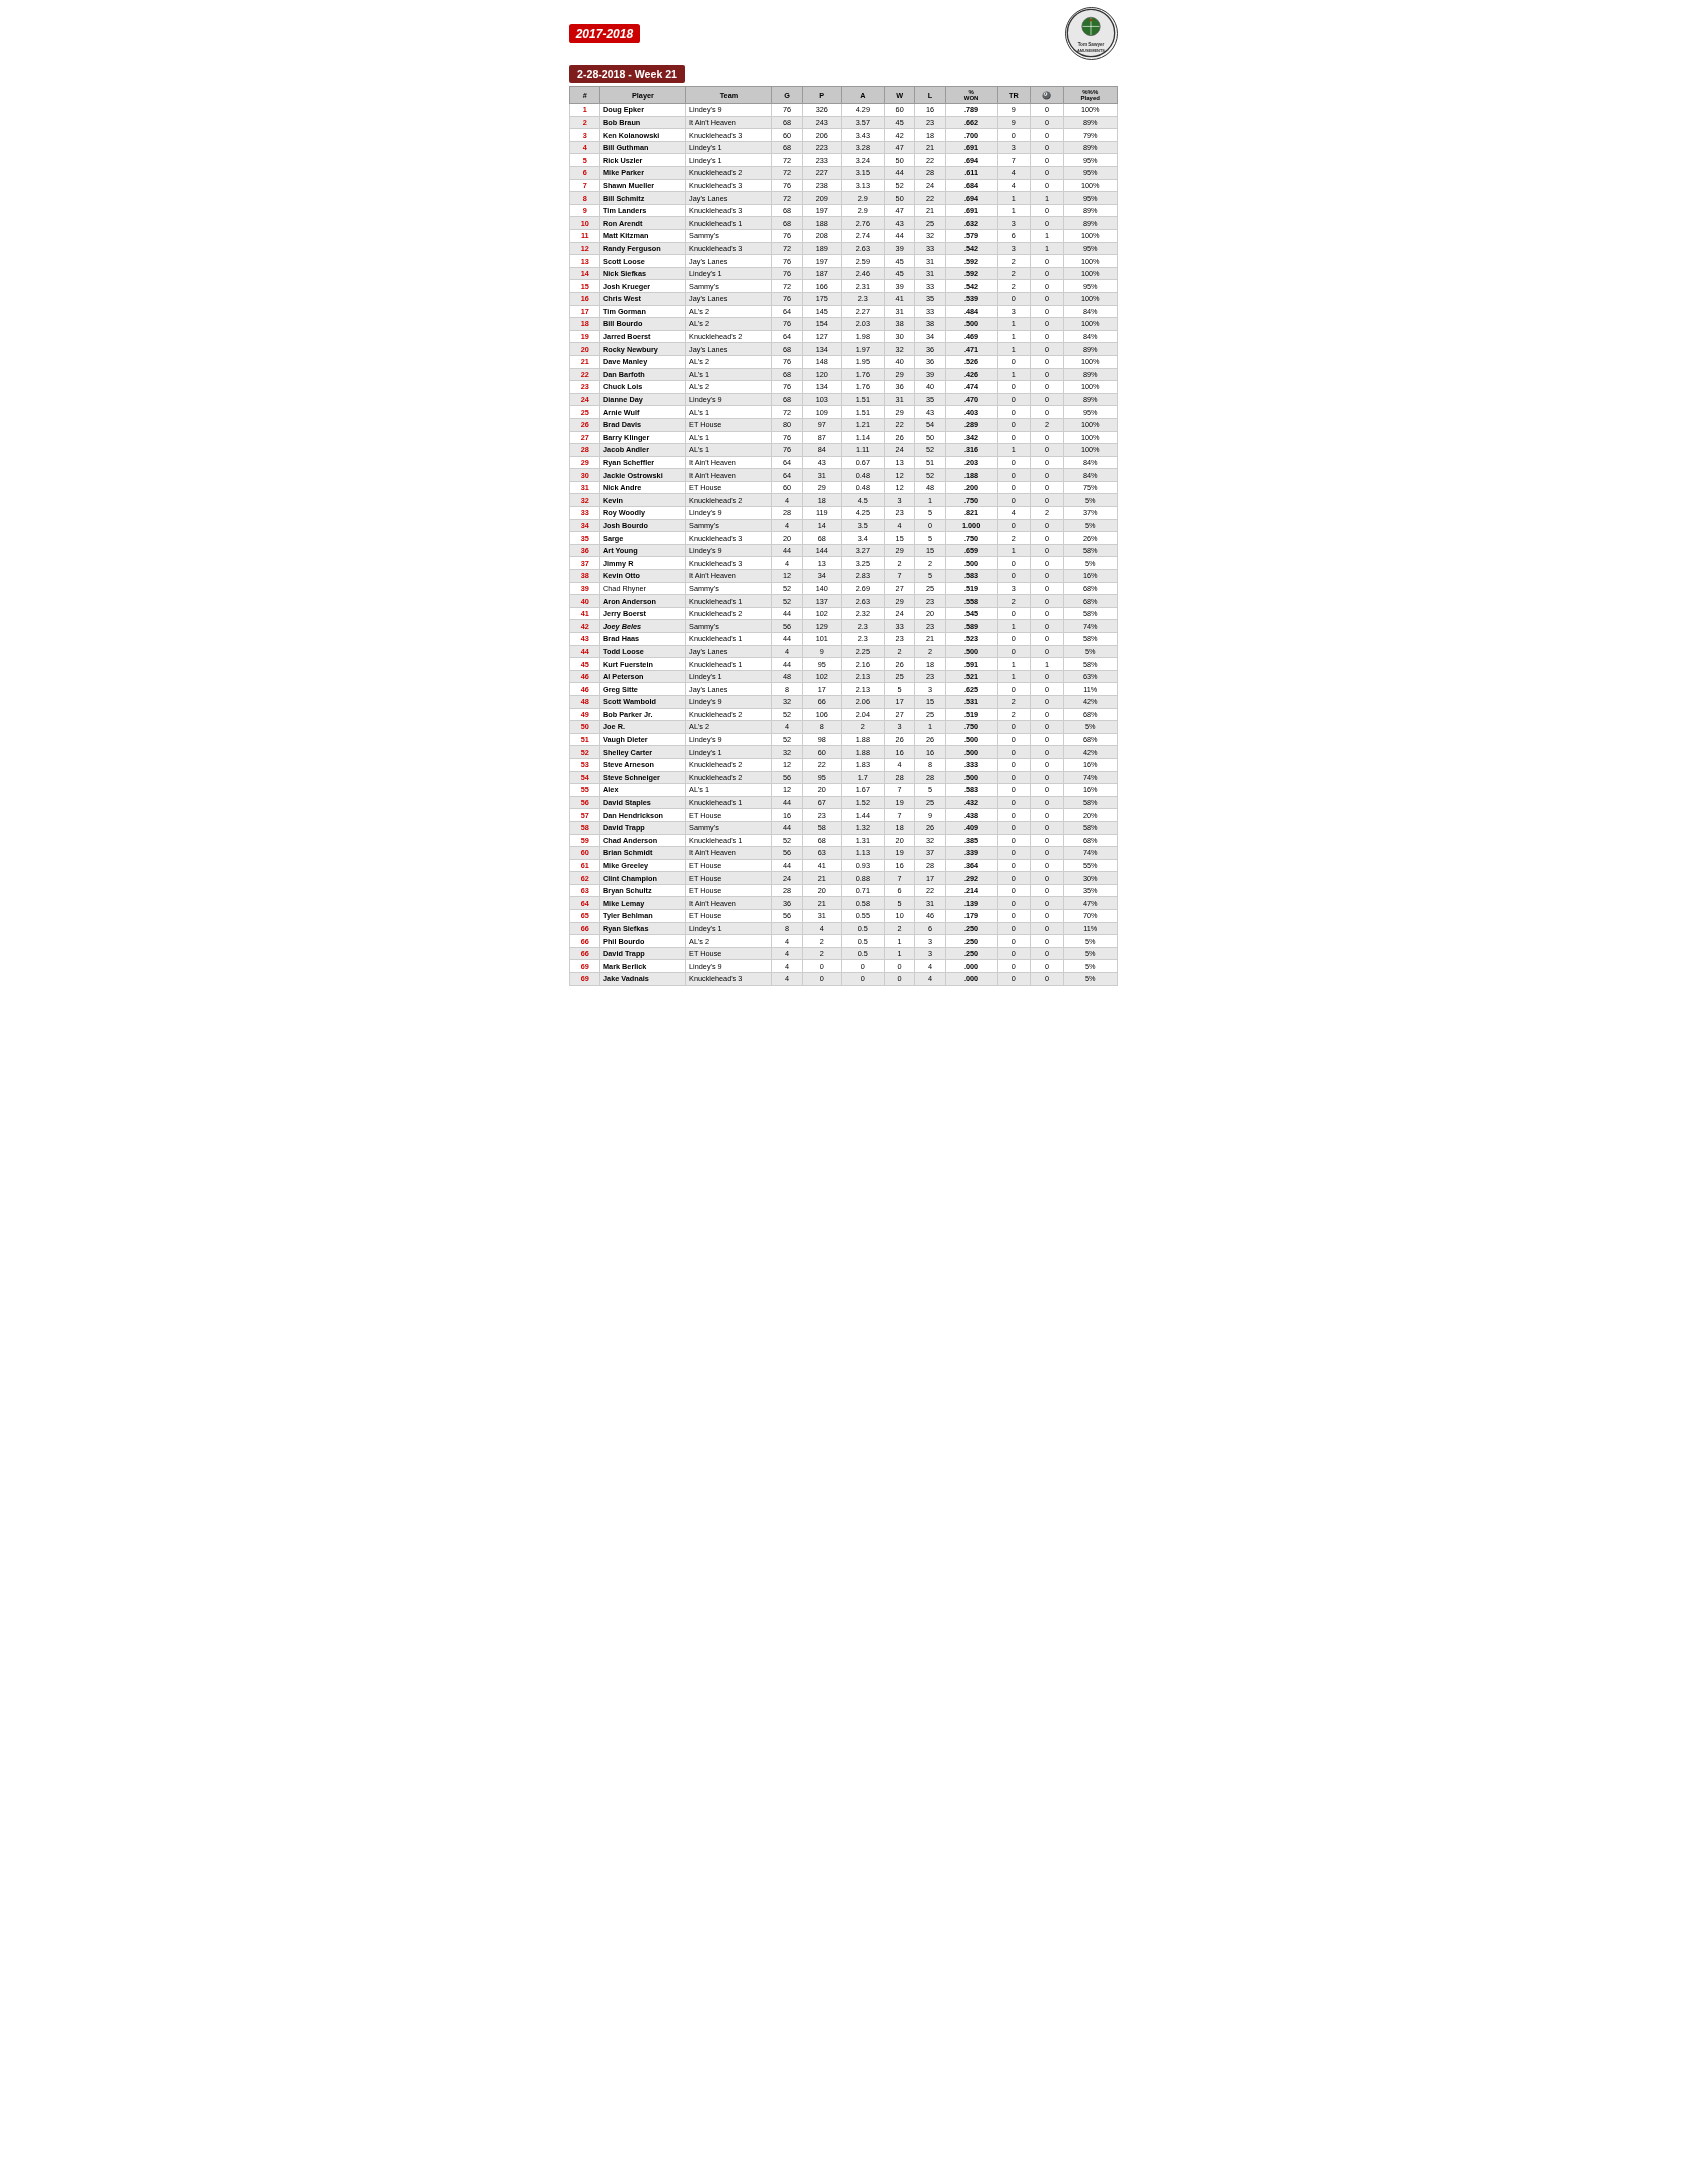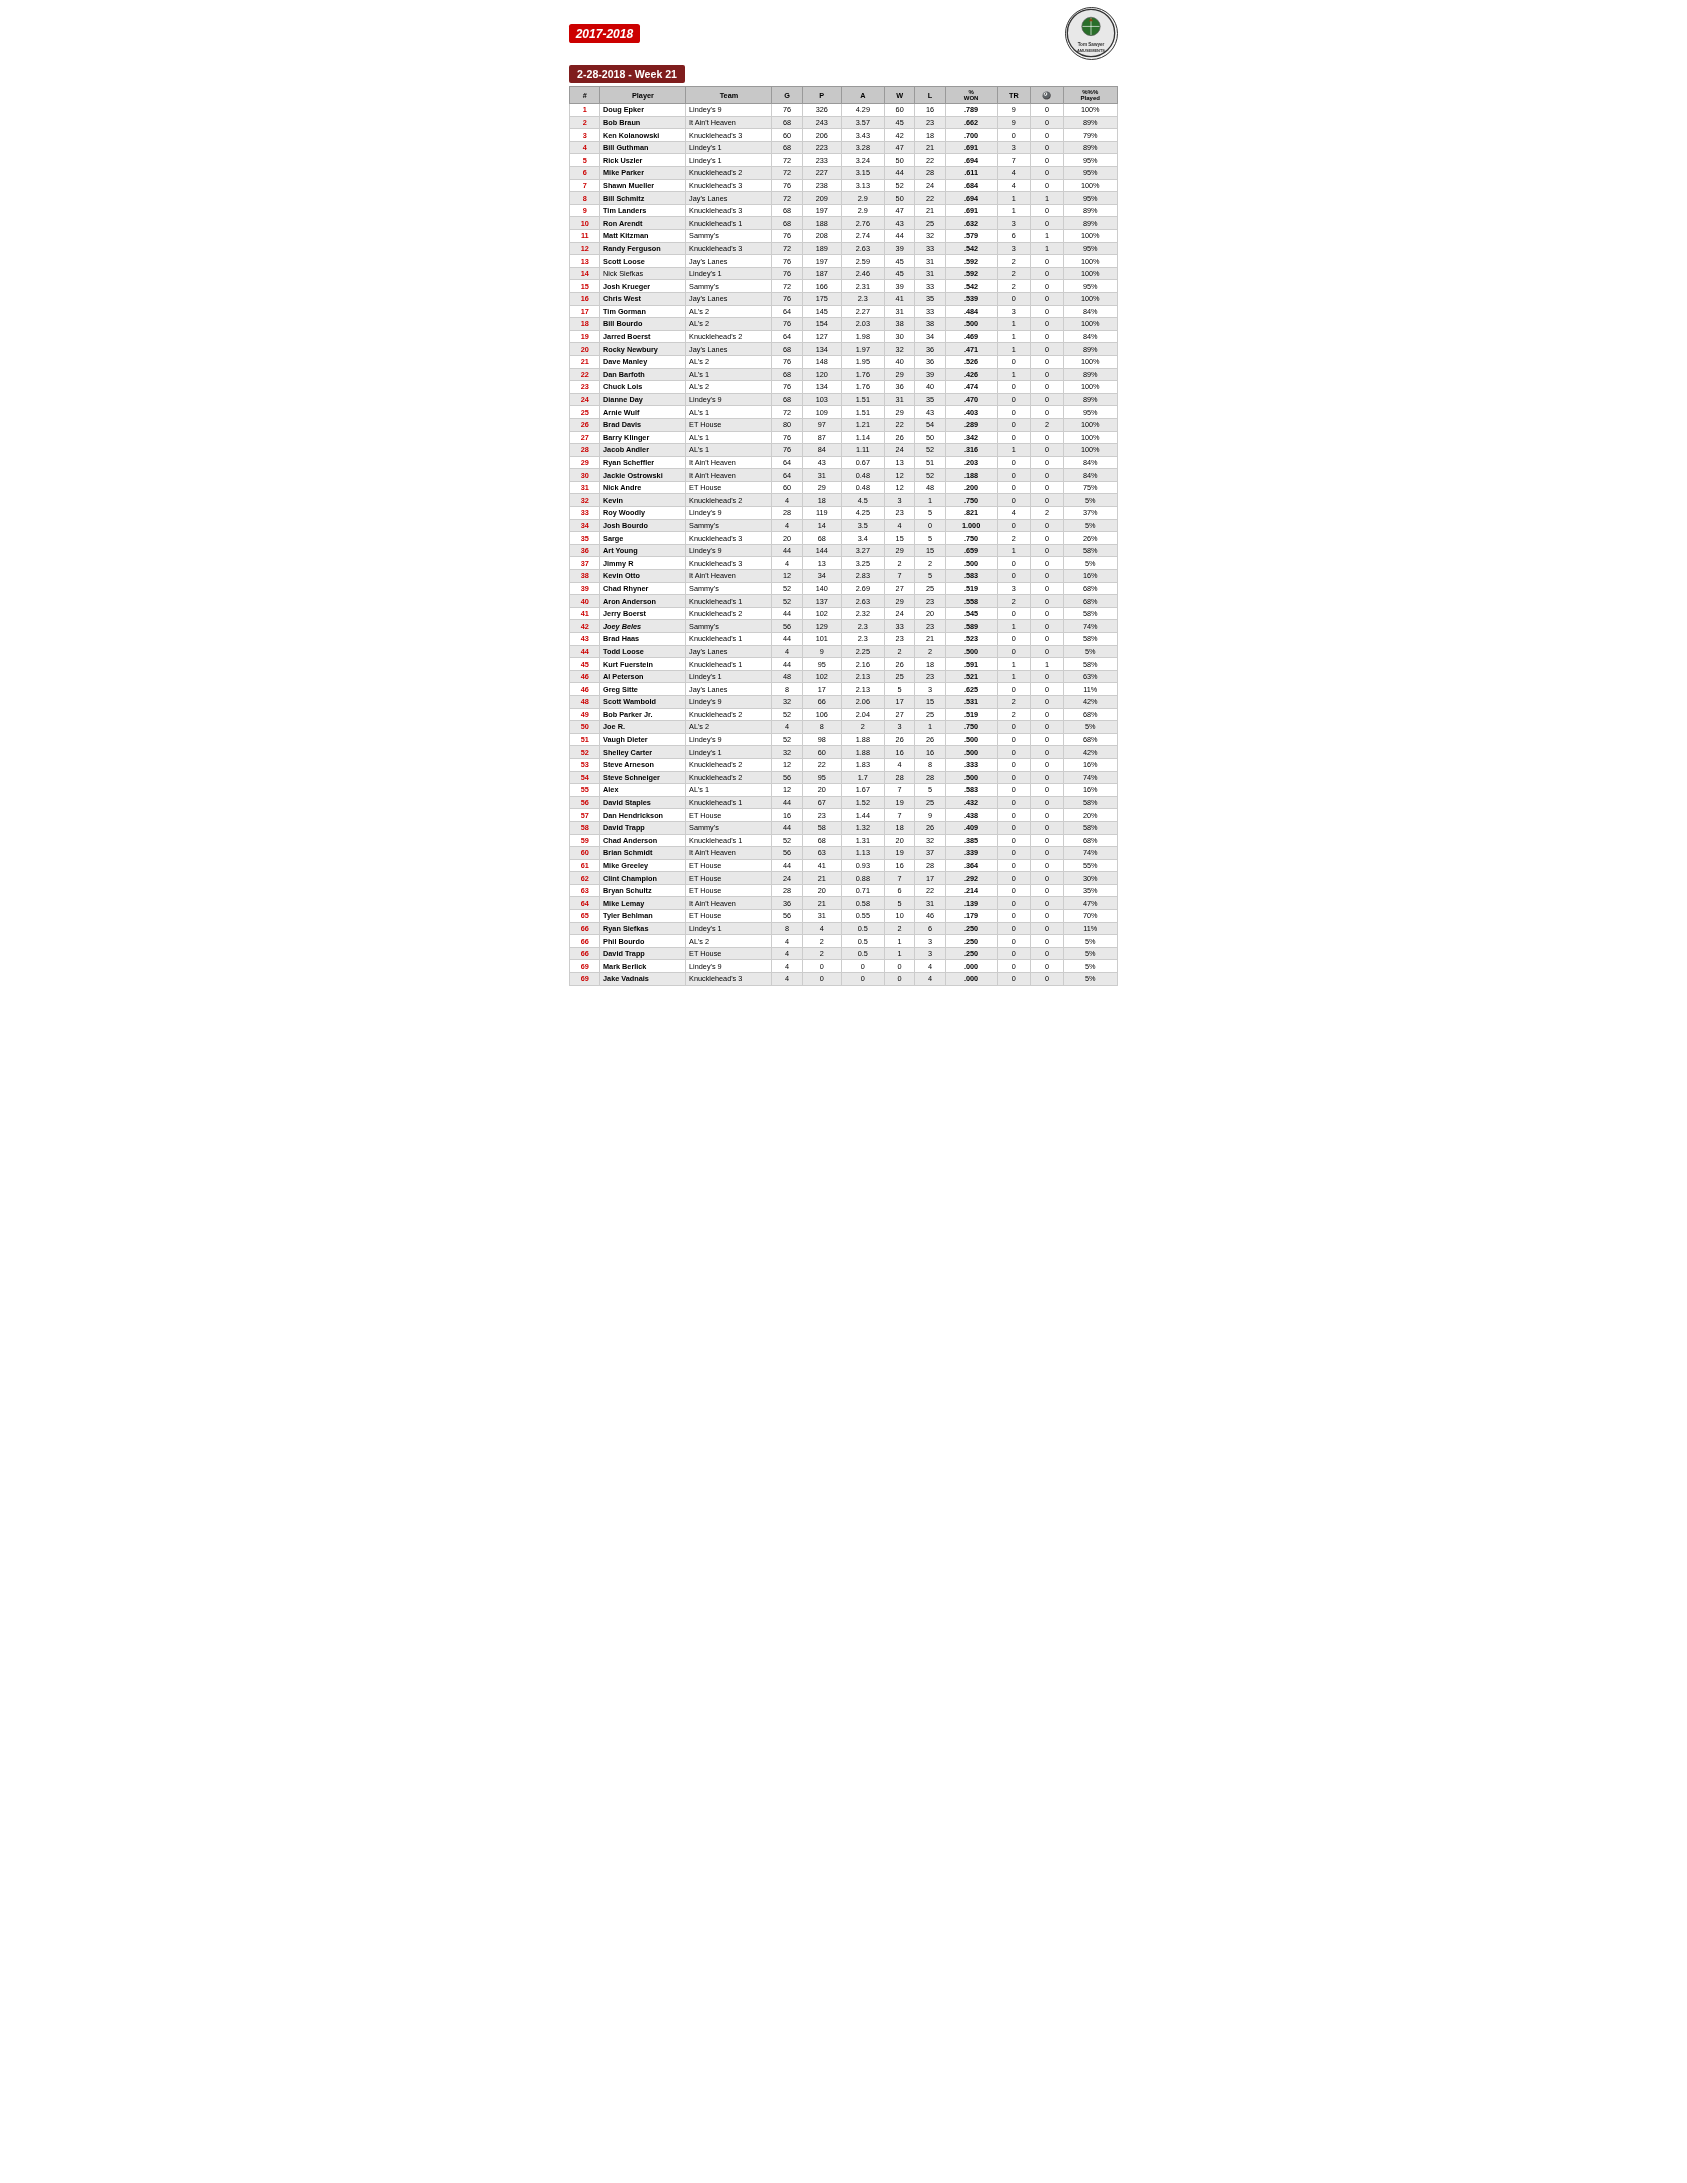--- a/index.html
+++ b/index.html
@@ -354,21 +354,21 @@
         <td>2.59</td>
         <td>45</td>
         <td>31</td>
         <td class="pct-col">.592</td>
         <td>2</td>
         <td>0</td>
         <td>100%</td>
       </tr>
       <tr>
         <td class="rank">14</td>
-        <td class="left" style="font-weight: normal;">Nick Siefkas</td>
+        <td class="left" style="font-weight: bold;">Nick Siefkas</td>
         <td class="left">Lindey's 1</td>
         <td>76</td>
         <td>187</td>
         <td>2.46</td>
         <td>45</td>
         <td>31</td>
         <td class="pct-col">.592</td>
         <td>2</td>
         <td>0</td>
         <td>100%</td>
@@ -704,21 +704,21 @@
         <td>2.83</td>
         <td>7</td>
         <td>5</td>
         <td class="pct-col">.583</td>
         <td>0</td>
         <td>0</td>
         <td>16%</td>
       </tr>
       <tr>
         <td class="rank">39</td>
-        <td class="left" style="font-weight: bold;">Chad Rhyner</td>
+        <td class="left" style="font-weight: normal;">Chad Rhyner</td>
         <td class="left">Sammy's</td>
         <td>52</td>
         <td>140</td>
         <td>2.69</td>
         <td>27</td>
         <td>25</td>
         <td class="pct-col">.519</td>
         <td>3</td>
         <td>0</td>
         <td>68%</td>

